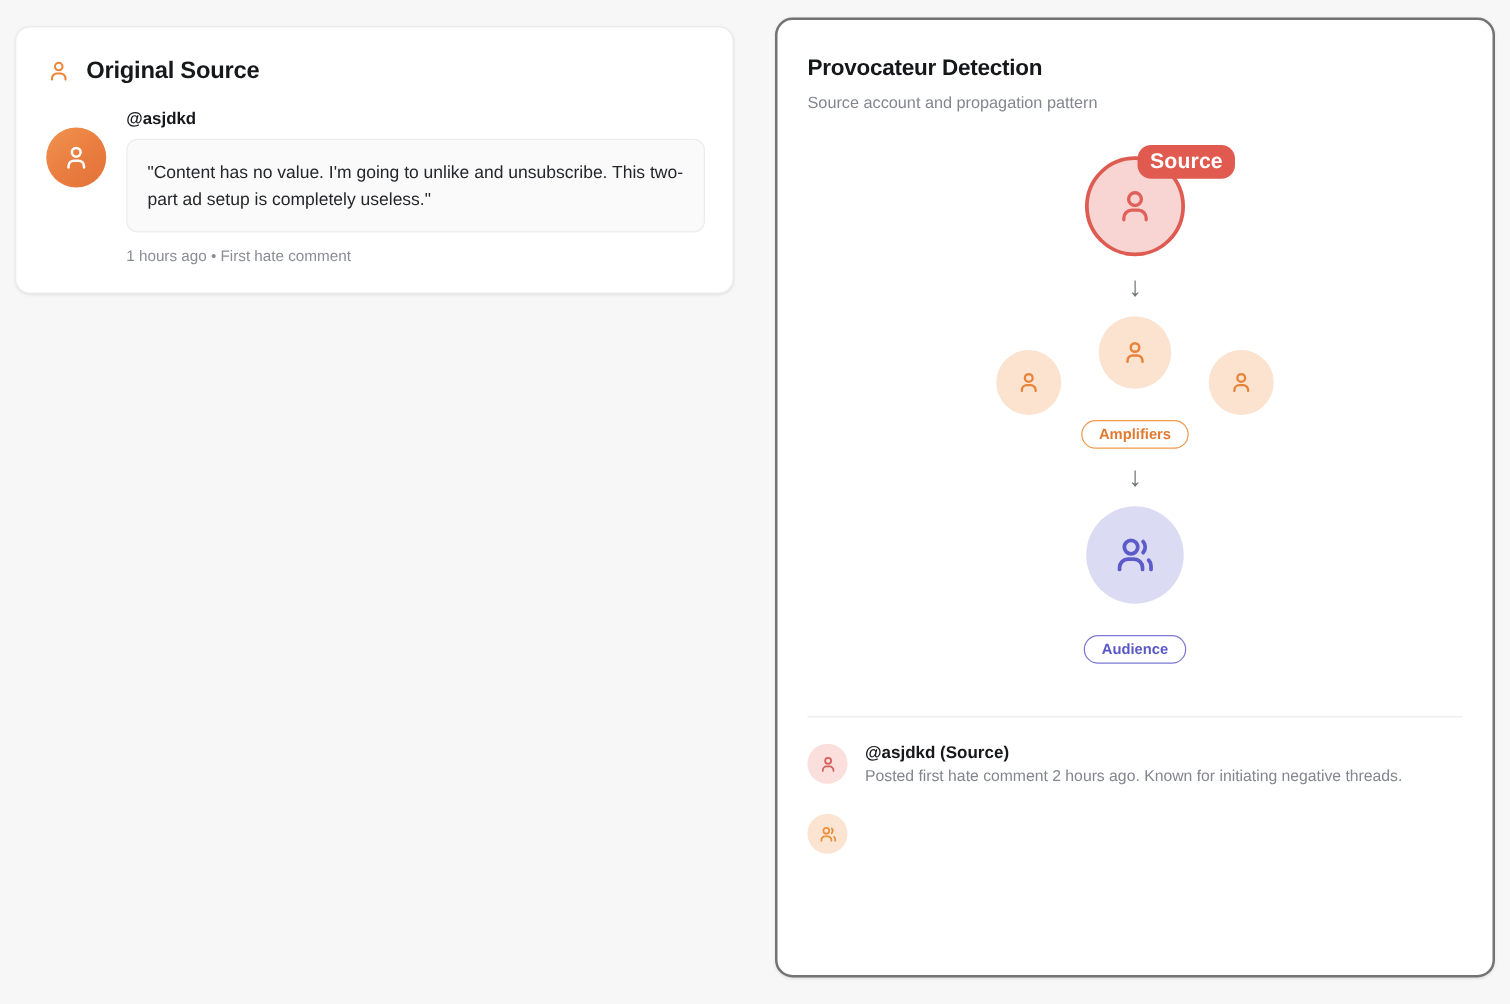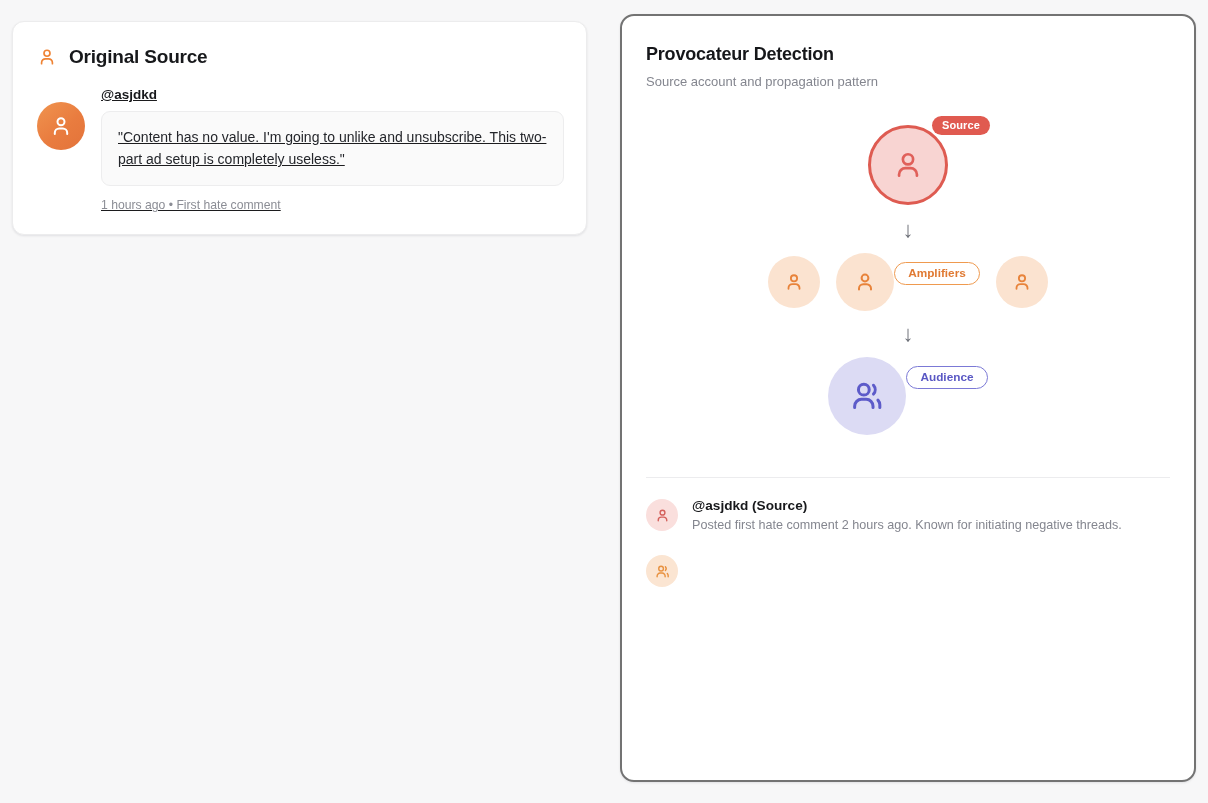--- a/index.html
+++ b/index.html
@@ -64,21 +64,20 @@
     border-radius: 50%;
     background: linear-gradient(140deg, #f0944f 0%, #e97c3f 55%, #e3733a 100%);
     display: flex;
     align-items: center;
     justify-content: center;
     margin-top: 15px;
   }
   .post-body {
     flex: 1 1 auto;
     min-width: 0;
-    text-decoration: underline;
   }
   .handle {
     font-size: 13.5px;
     font-weight: 700;
     color: #17181b;
     margin-bottom: 9px;
   }
   .quote-box {
     background: #fafafa;
     border: 1px solid #ededee;
@@ -140,24 +139,24 @@
     background: #f8d4d2;
     border: 3px solid #de5b51;
     box-sizing: border-box;
     display: flex;
     align-items: center;
     justify-content: center;
   }
   .badge-source {
     position: absolute;
     top: -9px;
-    left: 64px;
+    left: 42px;
     background: #e05a50;
     color: #ffffff;
-    font-size: 11px;
+    font-size: 17px;
     font-weight: 700;
     padding: 3px 10px 4px 10px;
     border-radius: 11px;
     white-space: nowrap;
     letter-spacing: 0.1px;
   }
 
   .arrow {
     color: #6e7179;
     font-size: 22px;
@@ -205,22 +204,23 @@
     width: 78px;
     height: 78px;
     border-radius: 50%;
     background: #dcdbf4;
     display: flex;
     align-items: center;
     justify-content: center;
   }
   .col-center {
     display: flex;
-    flex-direction: row;
-    align-items: flex-start;
+    flex-direction: column;
+    align-items: center;
+    gap: 16px;
   }
 
   
   .divider {
     margin-top: 42px;
     height: 1px;
     background: #ececee;
     width: 100%;
   }
   .legend {

